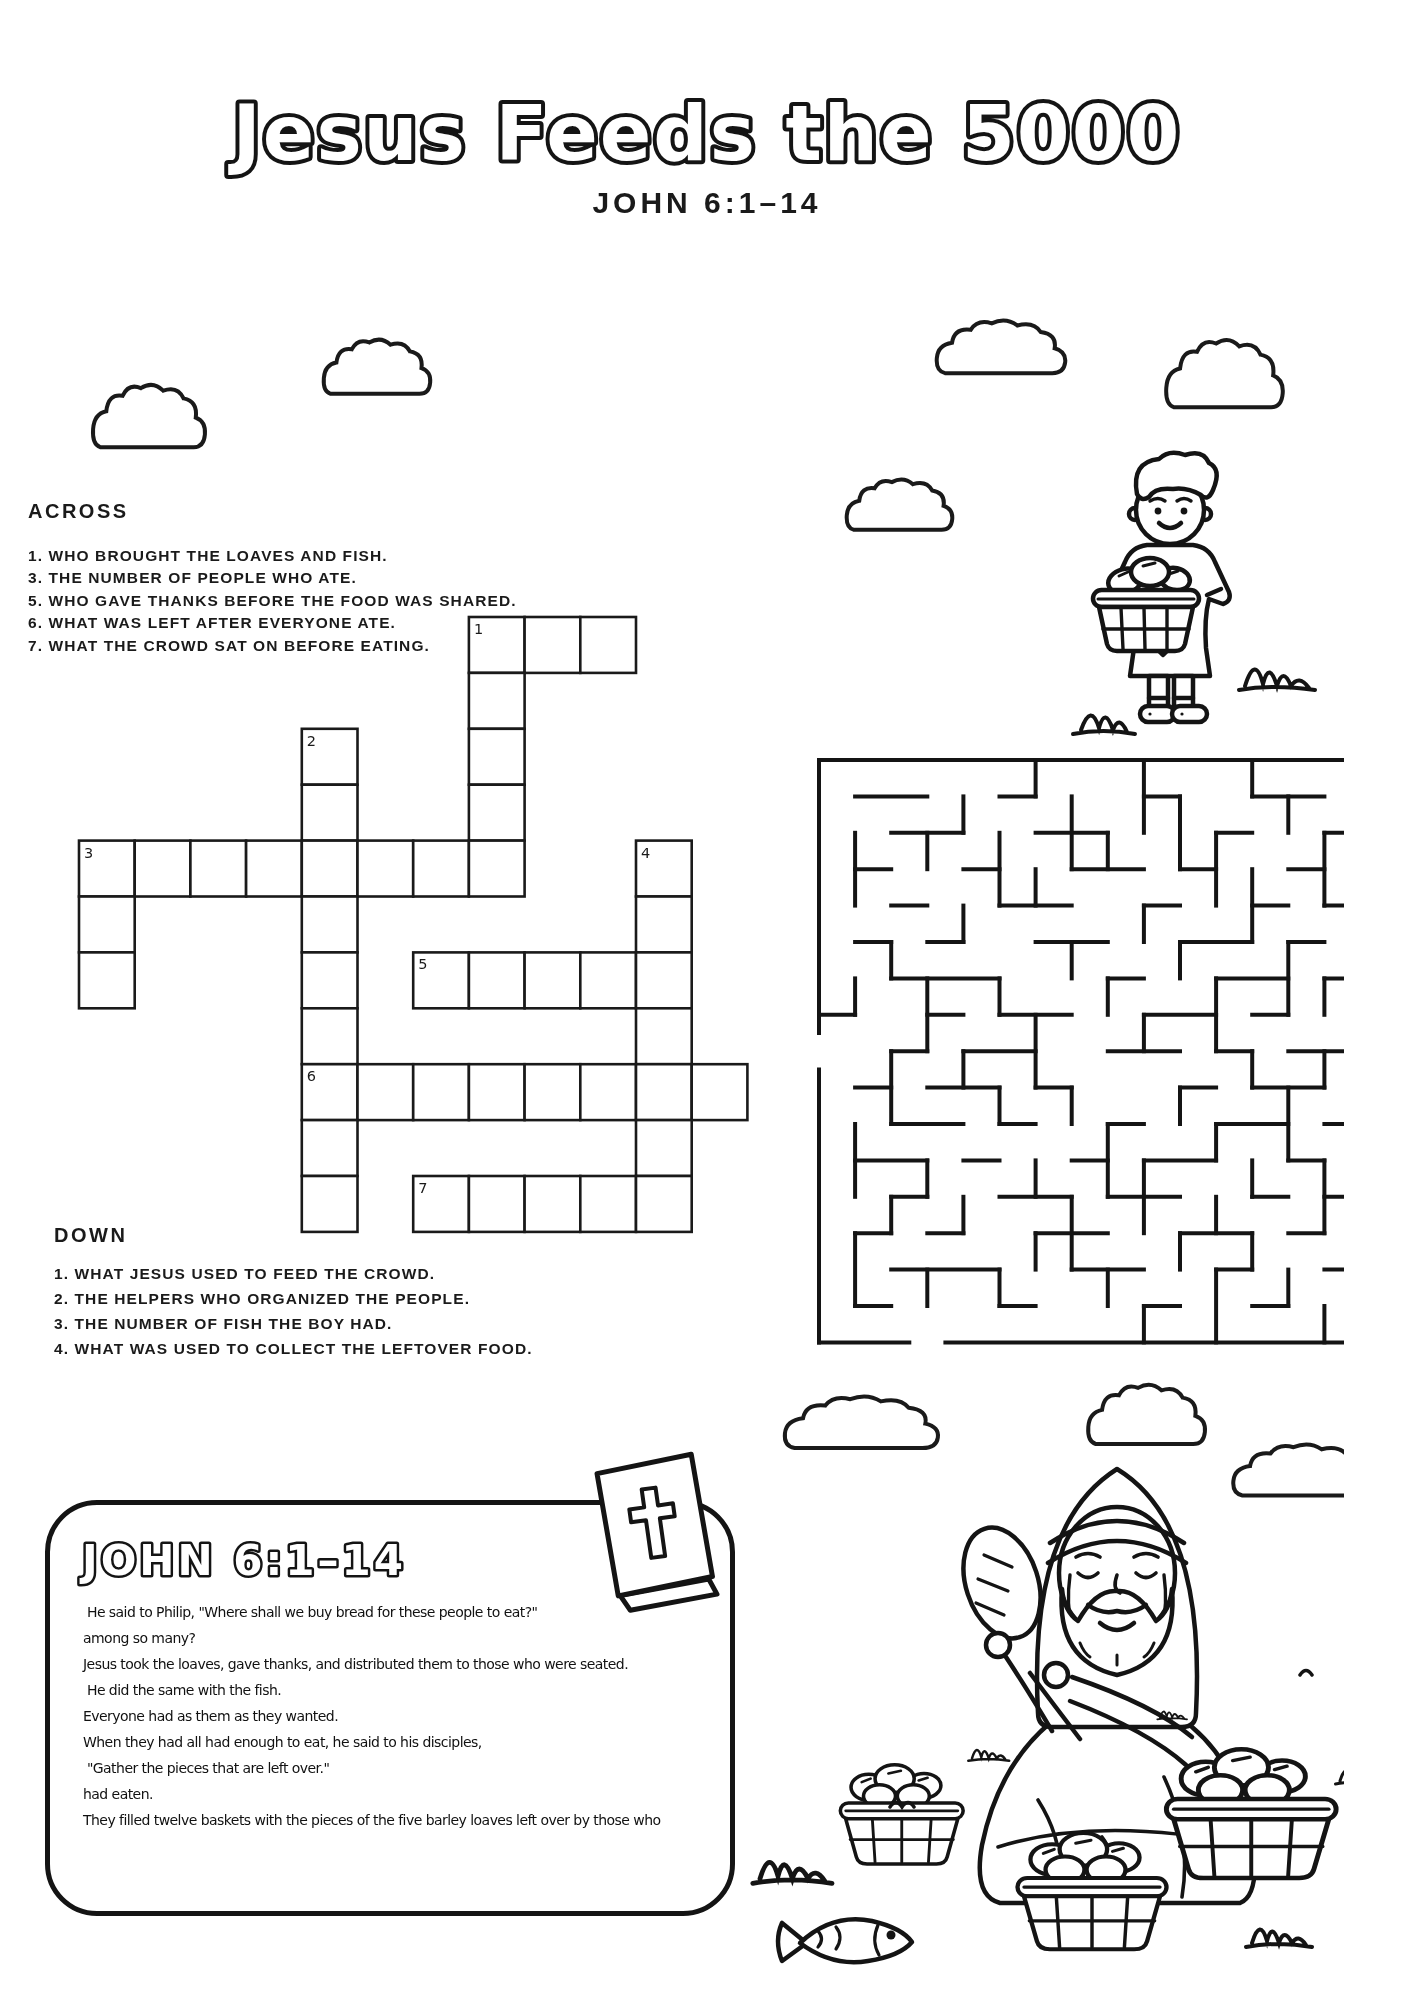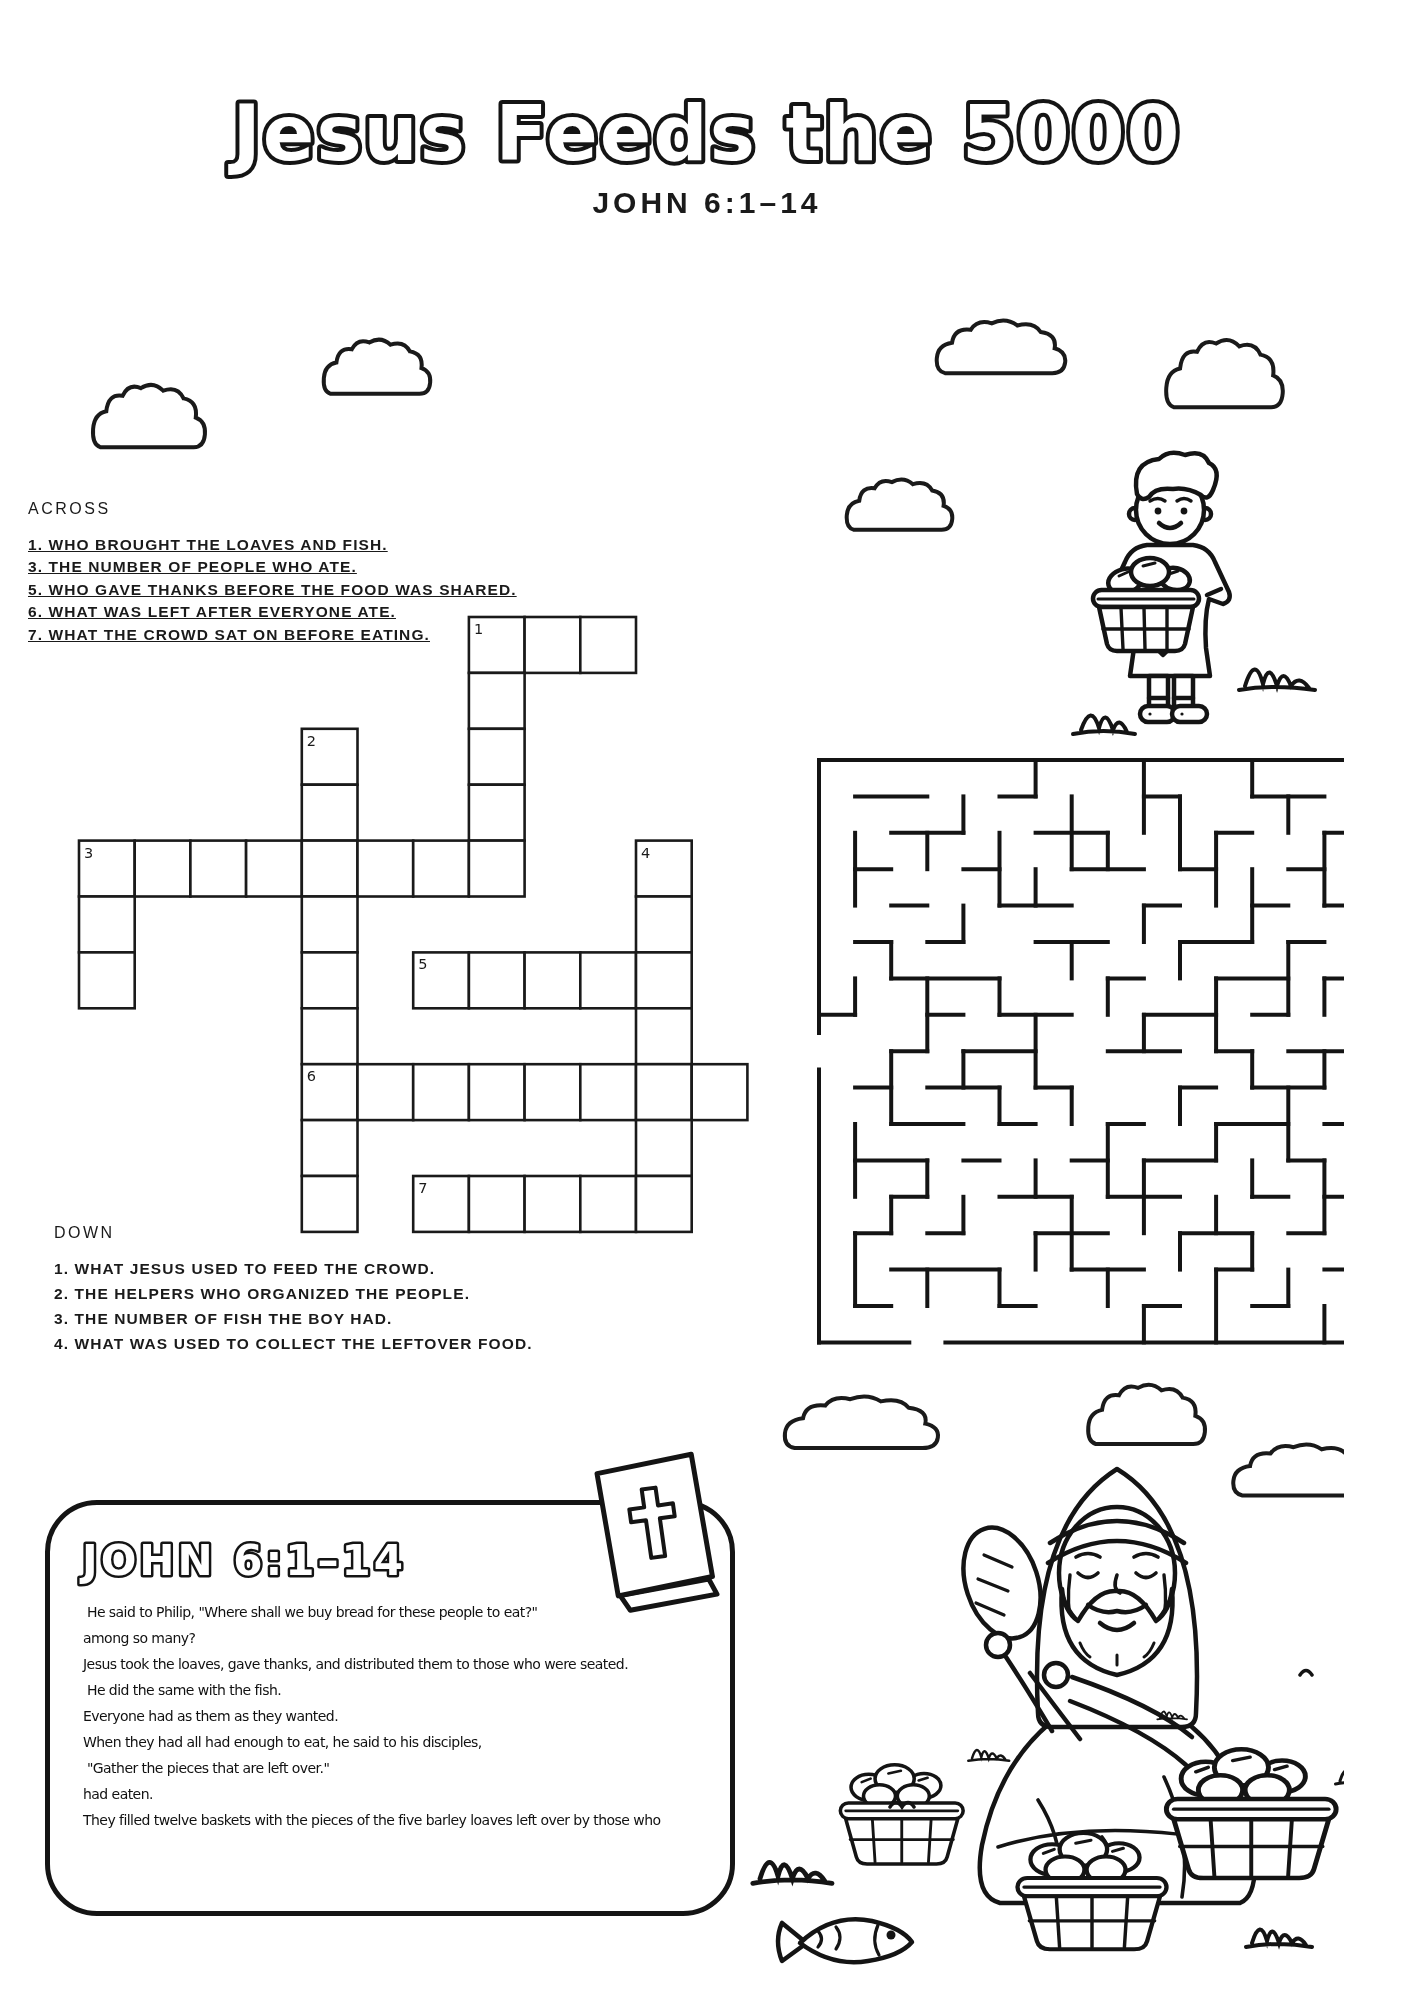--- a/index.html
+++ b/index.html
@@ -3,27 +3,27 @@
 <meta charset="utf-8">
 <style>
   html,body{margin:0;padding:0;background:#fff;}
   #page{position:relative;width:1344px;height:2000px;background:#ffffff;overflow:hidden;
         font-family:"Liberation Sans",sans-serif;color:#1a1a1a;}
   .abs{position:absolute;}
   svg{display:block;overflow:visible;}
   svg .wh{fill:#ffffff;stroke:#1a1a1a;}
 
   
-  .sec-heading{font-size:16px;font-weight:normal;letter-spacing:2.5px;}
+  .sec-heading{font-size:20px;font-weight:bold;letter-spacing:2.5px;}
   .clue-line{font-size:15.5px;font-weight:bold;letter-spacing:1.1px;line-height:22.4px;white-space:pre;}
   #across-block{left:28px;top:500px;}
   #down-block{left:54px;top:1224px;}
   #down-block .clue-line{line-height:25px;}
   #down-block .clues{margin-top:14px;}
-  #across-block .clues{margin-top:16px;text-decoration:underline;}
+  #across-block .clues{margin-top:22px;}
 
   #subtitle{left:0;top:186px;width:1414px;text-align:center;font-size:30px;font-weight:bold;letter-spacing:4px;}
 
   
   #crossword-svg{left:77px;top:615px;}
   #crossword-svg rect{fill:#fff;stroke:#1a1a1a;stroke-width:2.6px;}
   #crossword-svg text{font-family:"DejaVu Sans",sans-serif;font-size:14.5px;fill:#1a1a1a;}
 
   
   #maze-svg line{stroke:#141414;stroke-width:4px;stroke-linecap:square;}

